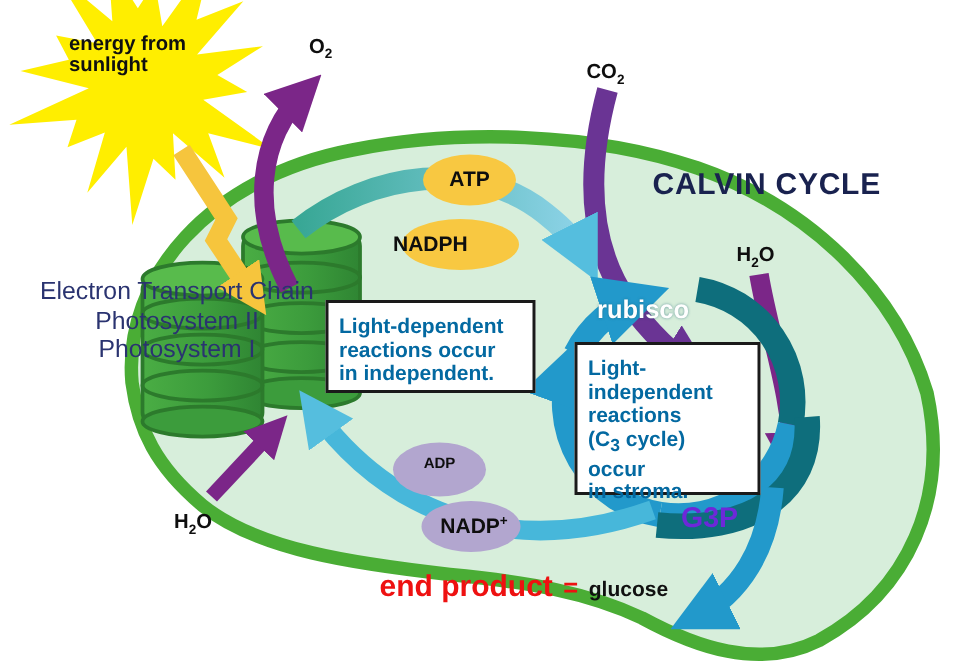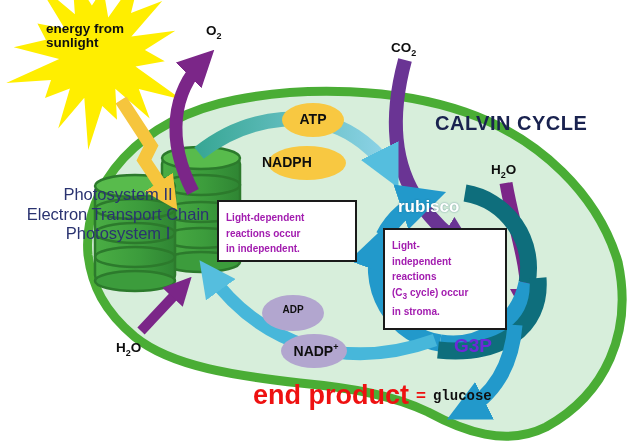--- a/index.html
+++ b/index.html
@@ -10,28 +10,28 @@
   #art{position:absolute;left:0;top:0;}
   .lbl{position:absolute;font-weight:bold;font-size:13.5px;color:#0e0e0e;white-space:nowrap;line-height:1.05;}
   .lbl sub{font-size:9px;}
   .lbl sup{font-size:9px;}
   .sun-label{font-size:13.5px;white-space:normal;width:84px;color:#101010;}
   .calvin-title{font-size:20px;color:#19224f;letter-spacing:0.5px;}
   .photosys{font-weight:normal;font-size:16.5px;color:#2a3370;text-align:center;white-space:normal;width:200px;line-height:19.5px;}
   .rubisco{color:#ffffff;font-size:17px;text-shadow:0 0 2px rgba(20,90,110,.6);}
   .whitebox{
     position:absolute;background:#ffffff;border:2px solid #1a1a1a;
-    font-weight:bold;font-size:10px;color:#a21caf;line-height:15.5px;
+    font-weight:bold;font-size:14px;color:#0369a1;line-height:15.5px;
     padding:8px 7px;box-sizing:border-box;
   }
   .g3p{font-size:19px;color:#6d28d9;}
   .endrow{position:absolute;display:flex;align-items:center;gap:7px;}
-  .end-red{font-size:27px;font-weight:bold;color:#ee1111;}
+  .end-red{font-size:20px;font-weight:bold;color:#ee1111;}
   .end-eq{font-size:17px;font-weight:bold;color:#ee1111;}
-  .end-glucose{font-size:14px;font-weight:bold;color:#101010;font-family:Liberation Mono, monospace;}
+  .end-glucose{font-size:14px;font-weight:bold;color:#101010;}
 </style>
 </head>
 <body>
 
 <div id="stage">
 
   <svg id="art" width="640" height="447" viewBox="0 0 640 447">
     <defs>
       <marker id="mPurple" viewBox="0 0 10 10" refX="6" refY="5" markerWidth="2.8" markerHeight="2.8" orient="auto" markerUnits="strokeWidth">
           <path d="M0 0 L10 5 L0 10 Z" fill="#7b2688"></path>
@@ -118,22 +118,22 @@
   <div class="lbl calvin-title" style="left:435px;top:113px;">CALVIN CYCLE</div>
 
   <div class="lbl" style="left:491px;top:163px;"><span>H</span><sub>2</sub><span>O</span></div>
 
   <div class="lbl rubisco" style="left:398px;top:198px;">rubisco</div>
 
   <div class="lbl" style="left:278px;top:112px;width:70px;text-align:center;font-size:14px;">ATP</div>
   <div class="lbl" style="left:262px;top:155px;width:90px;text-align:left;font-size:14px;">NADPH</div>
 
   <div class="lbl photosys" style="left:18px;top:185px;">
+    <div>Electron Transport Chain</div>
     <div>Photosystem II</div>
-    <div>Electron Transport Chain</div>
     <div>Photosystem I</div>
   </div>
 
   <div class="whitebox" style="left:217px;top:200px;width:140px;height:62px;">
     <div>Light-dependent</div>
     <div>reactions occur</div>
     <div>in independent.</div>
   </div>
 
   <div class="whitebox" style="left:383px;top:228px;width:124px;height:102px;">

